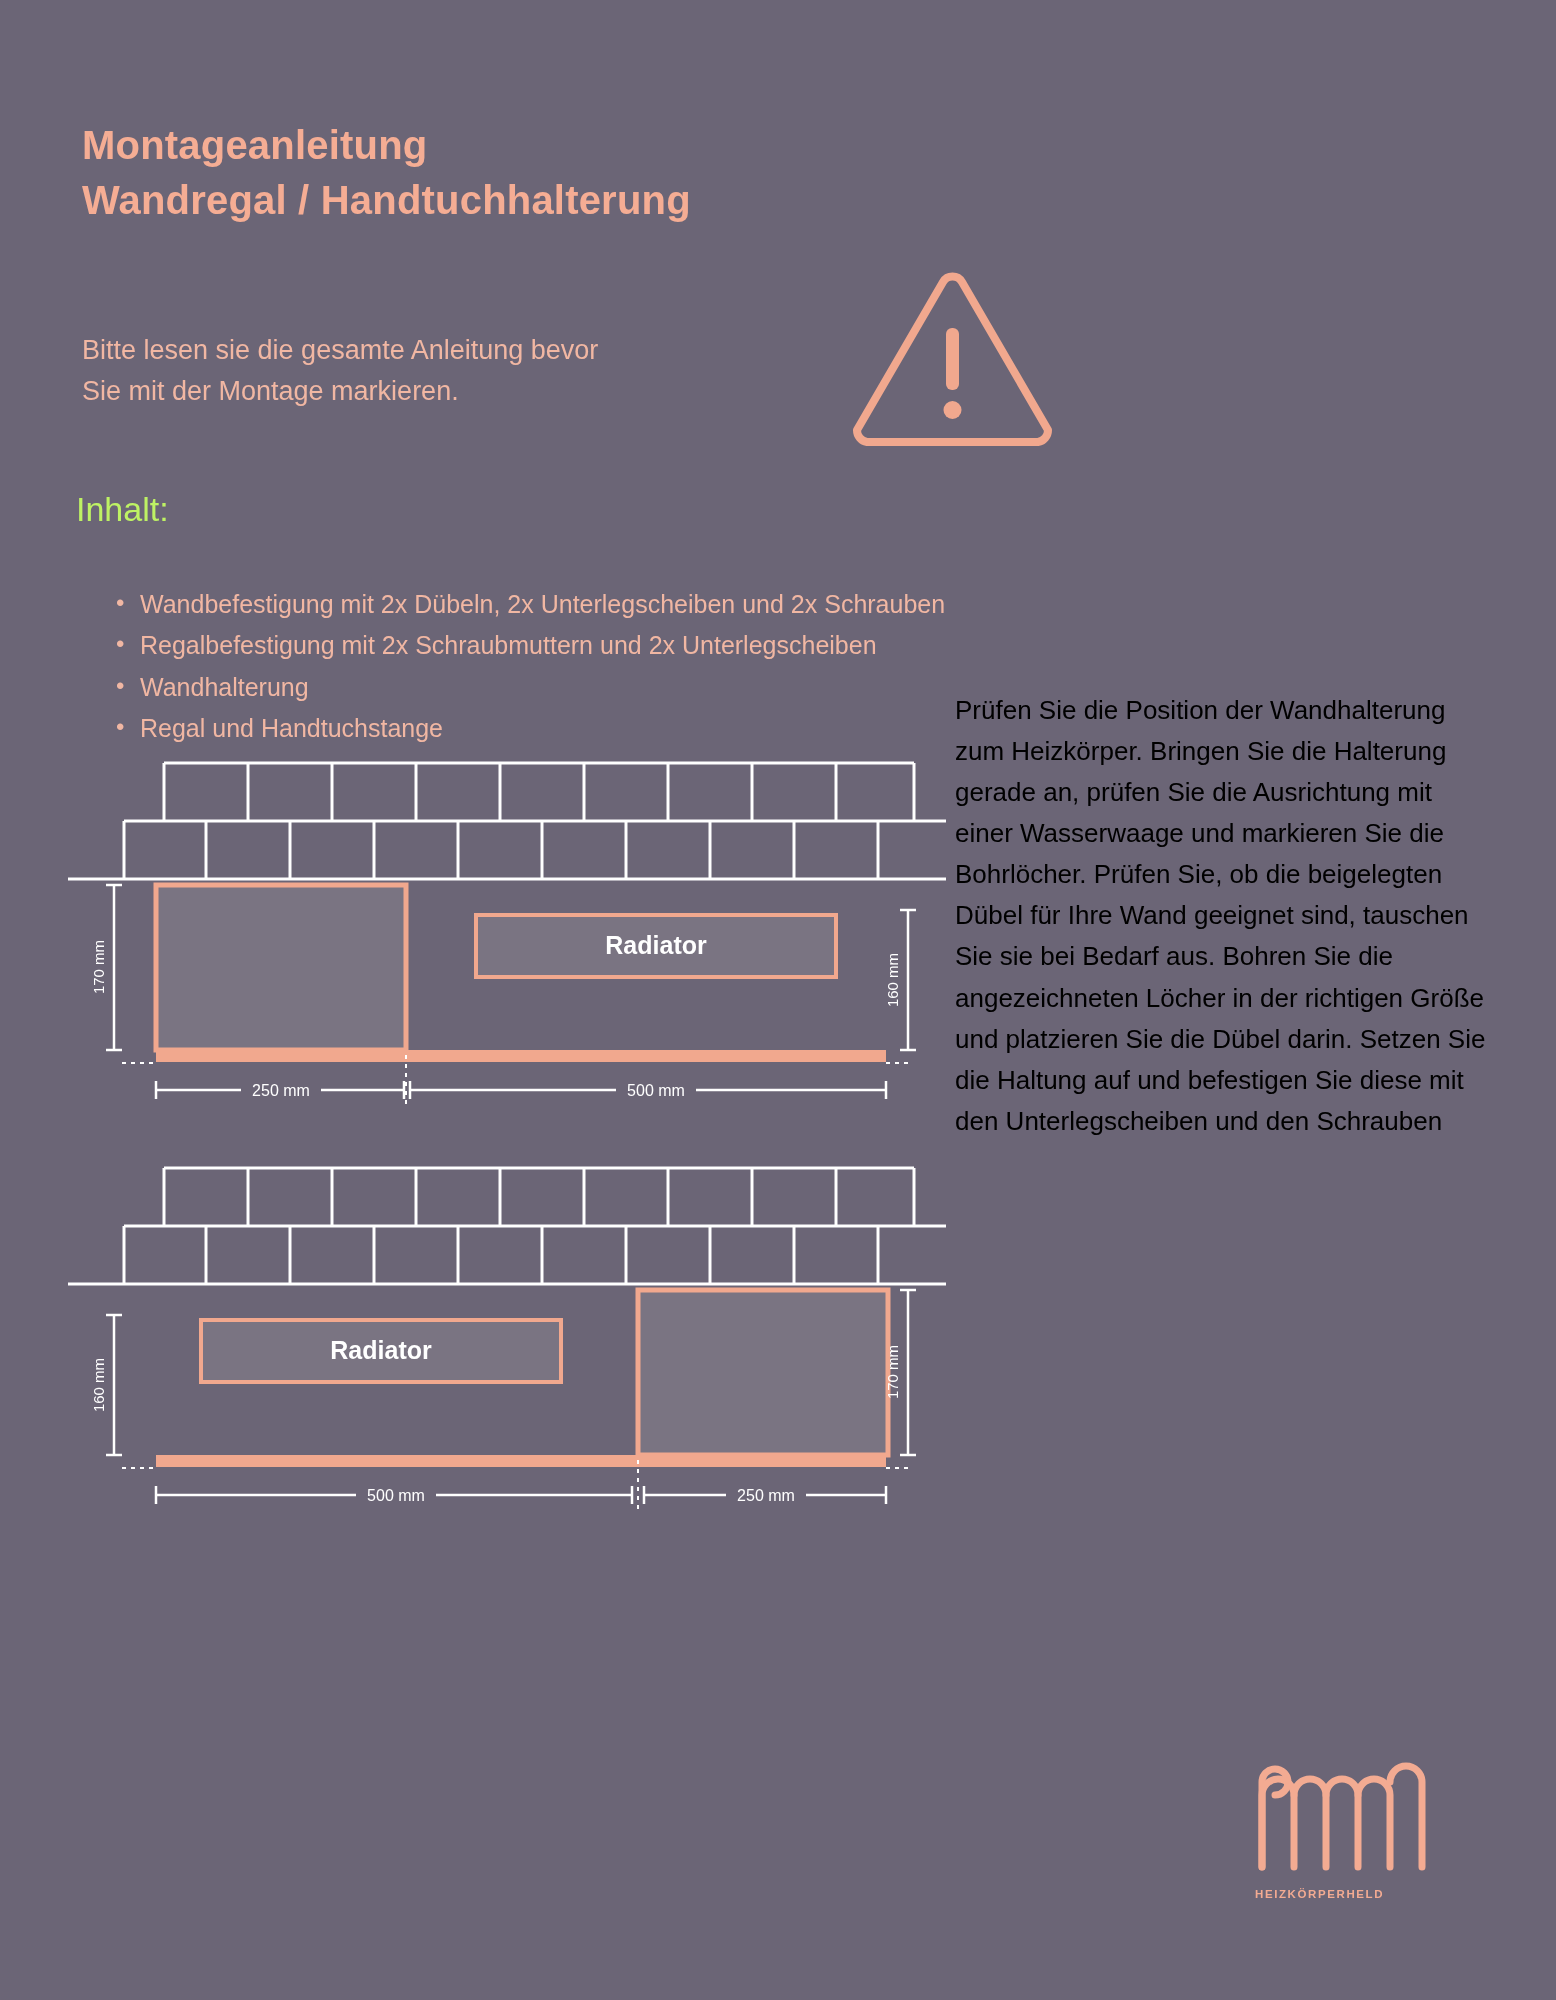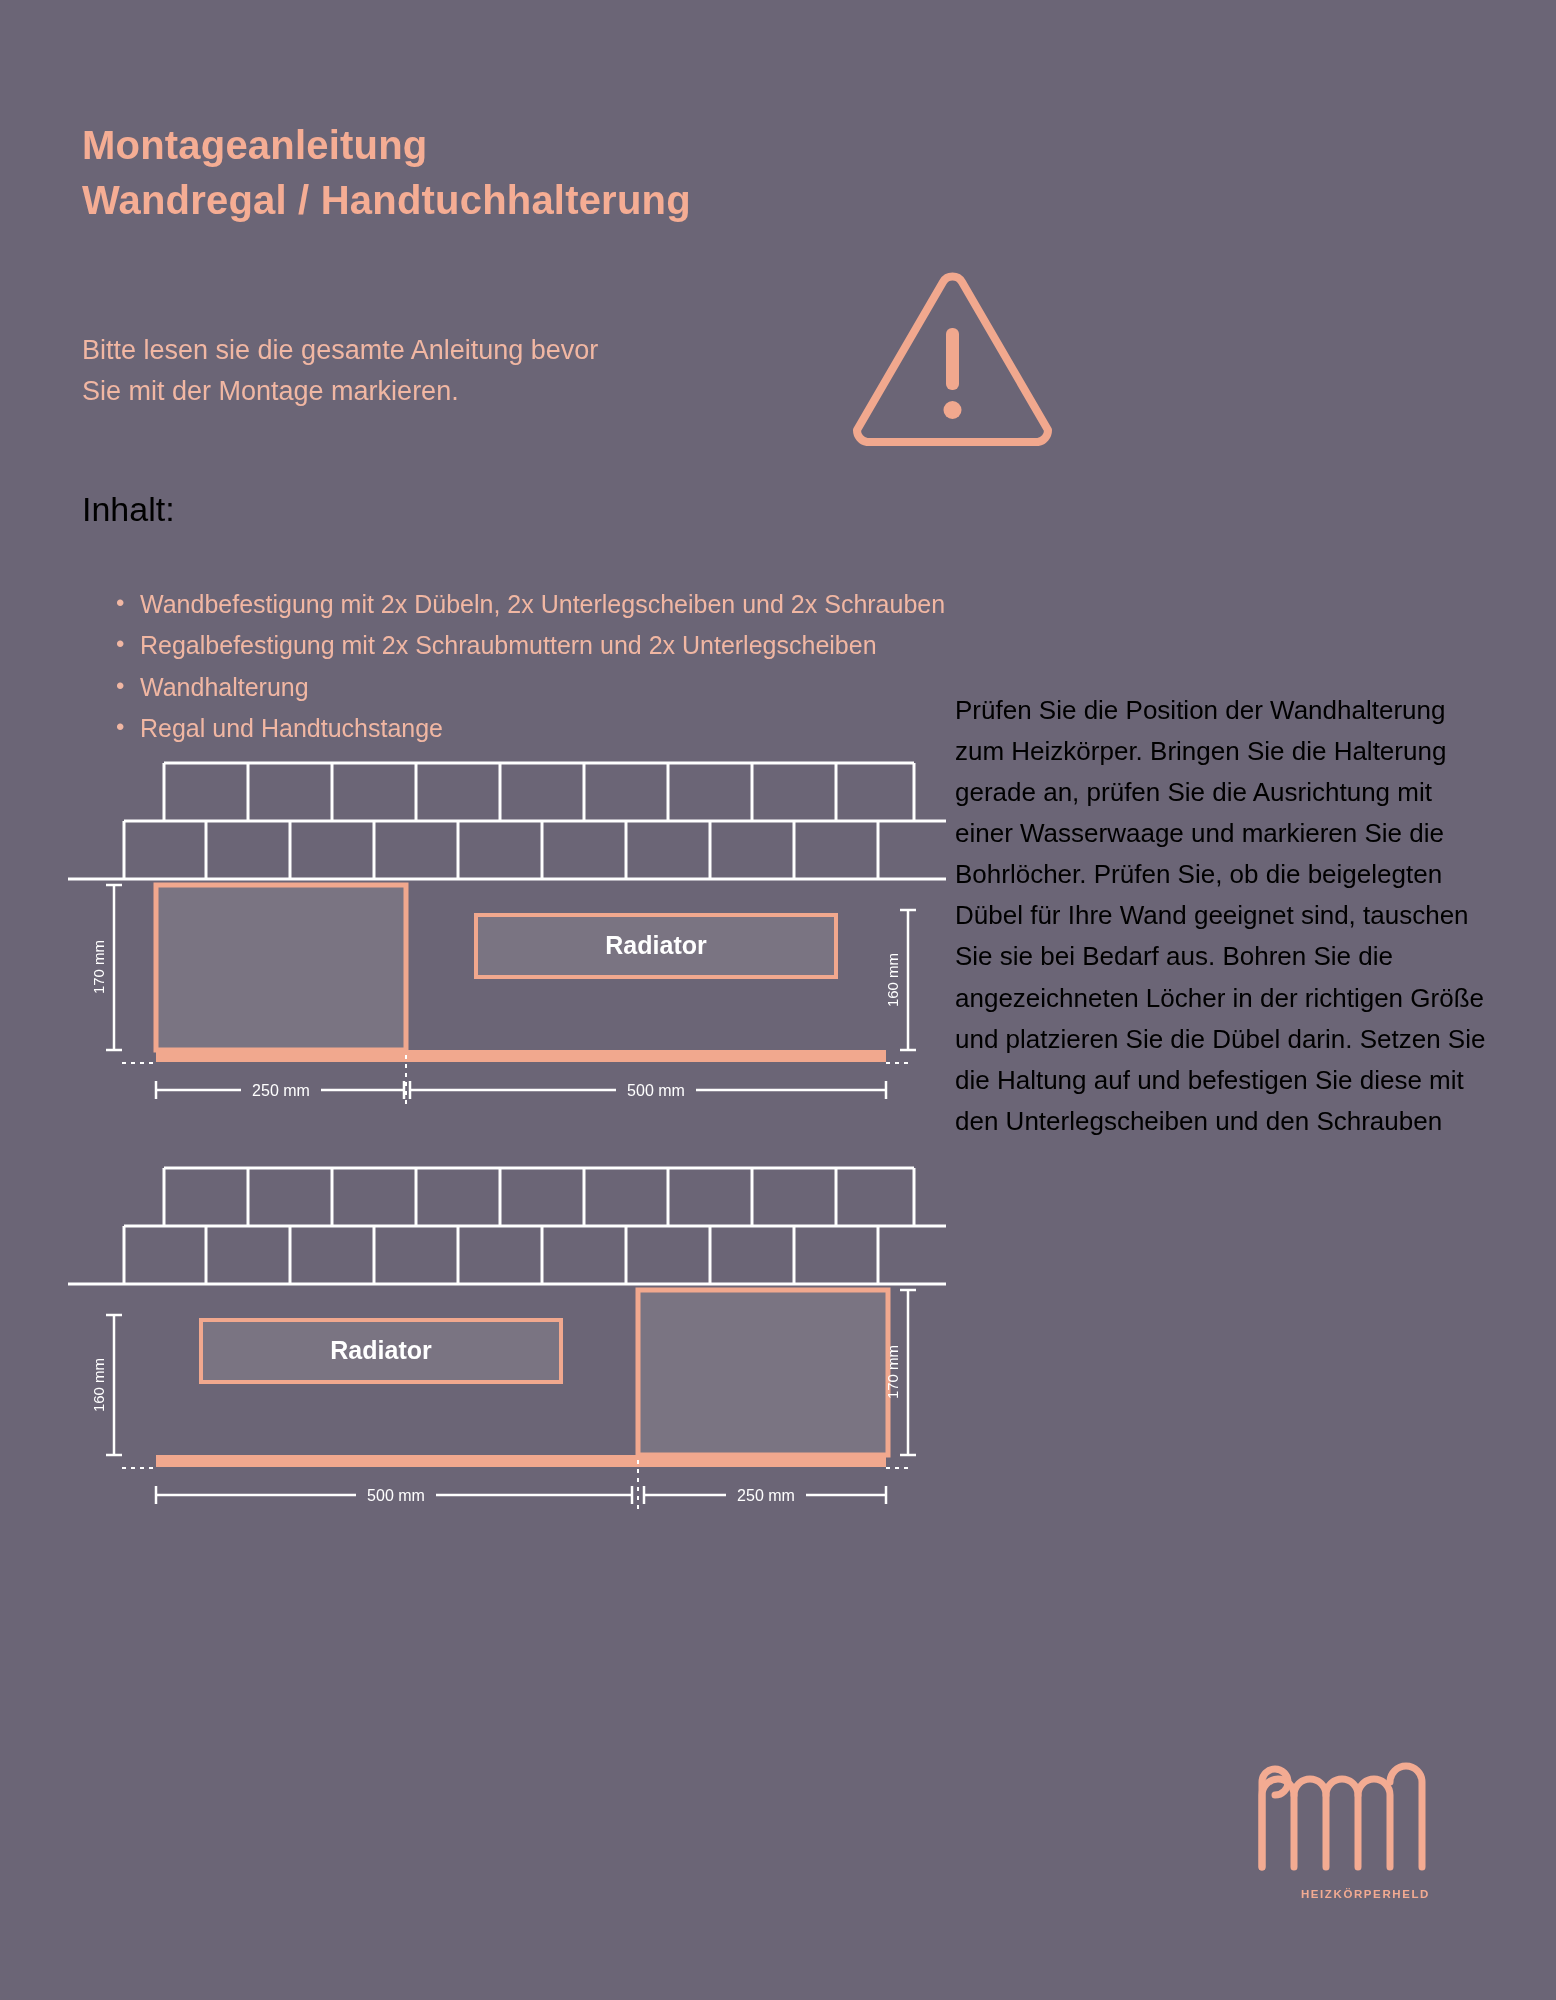--- a/index.html
+++ b/index.html
@@ -49,24 +49,24 @@
     position: absolute;
     left: 845px;
     top: 270px;
     width: 215px;
     height: 180px;
   }
 
   
   .inhalt-head {
     position: absolute;
-    left: 82px;
+    left: 76px;
     top: 490px;
     font-size: 34px;
-    color: #000000;
+    color: #bef264;
     font-weight: 400;
   }
   .inhalt-list {
     position: absolute;
     left: 110px;
     top: 584px;
     font-size: 25px;
     line-height: 1.65;
     color: #f1b7a3;
     font-weight: 300;
@@ -125,21 +125,21 @@
     left: 1255px;
     top: 1755px;
     width: 175px;
     height: 130px;
   }
   .logo-text {
     position: absolute;
     left: 1255px;
     top: 1888px;
     width: 175px;
-    text-align: right;
+    text-align: left;
     font-size: 11.5px;
     letter-spacing: 1.6px;
     color: #f3ab92;
     font-weight: bold;
   }
 </style>
 </head>
 <body>
 
 <div class="page">

